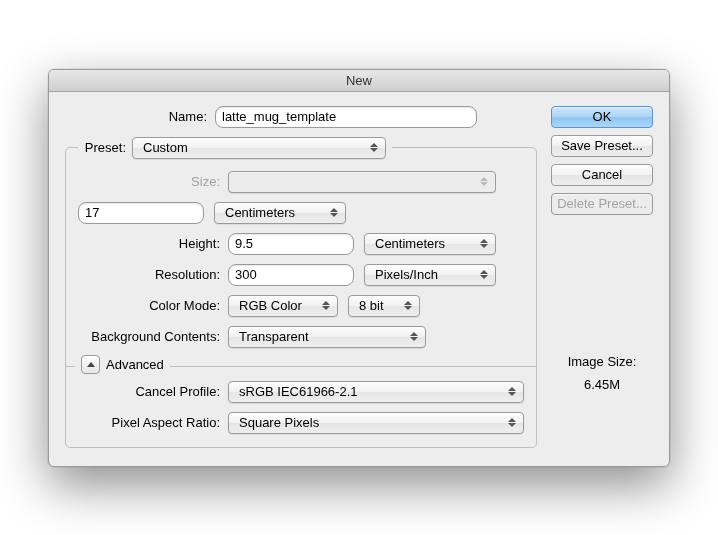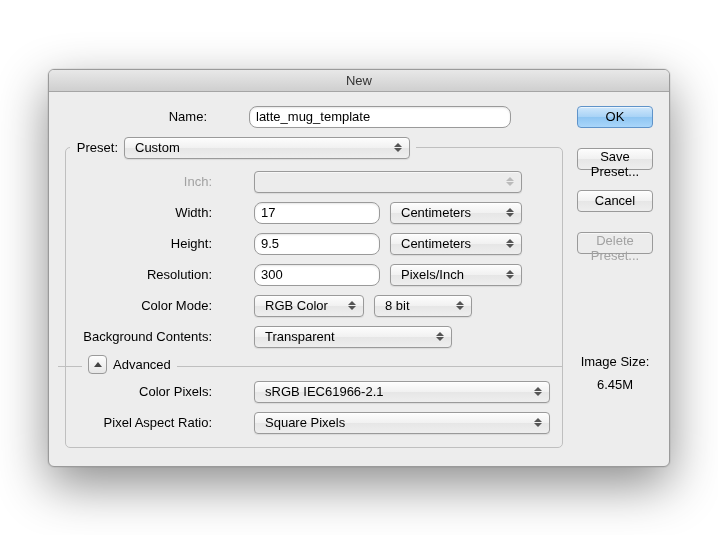--- a/index.html
+++ b/index.html
@@ -36,28 +36,27 @@
     padding: 14px 16px 18px 16px;
     gap: 14px;
   }
   .left {
     flex: 1;
   }
   .right {
     width: 124px;
     display: flex;
     flex-direction: column;
-    gap: 20px;
+    gap: 7px;
     align-items: stretch;
   }
   .row {
     display: flex;
     align-items: center;
     margin-bottom: 9px;
-    gap: 34px;
   }
   .label {
     width: 150px;
     text-align: right;
     padding-right: 8px;
     color: #000;
   }
   .label.disabled { color: #a2a2a2; }
   .field-group {
     display: flex;
@@ -112,51 +111,51 @@
     content: "";
     width: 0; height: 0;
     border-left: 4px solid transparent;
     border-right: 4px solid transparent;
   }
   .select .arrows::before { border-bottom: 4px solid #555; }
   .select .arrows::after { border-top: 4px solid #555; }
   .select.disabled .arrows::before { border-bottom-color: #bbb; }
   .select.disabled .arrows::after { border-top-color: #bbb; }
 
-  .w-wide { width: 286px; }
+  .w-wide { width: 254px; }
   .w-unit { width: 132px; }
   .w-mode { width: 110px; }
-  .w-bit  { width: 98px; }
+  .w-bit  { width: 72px; }
   .w-bg   { width: 198px; }
   .w-full { width: 296px; }
 
   fieldset.preset {
     border: 1px solid #bfbfbf;
     border-radius: 5px;
     margin-top: 4px;
-    padding: 12px 12px 4px 4px;
+    padding: 12px 12px 4px 12px;
   }
   fieldset.preset legend {
     padding: 0 6px;
     display: flex;
     align-items: center;
     gap: 6px;
   }
   .plabel { text-align: right; display:inline-block; width:42px; }
 
   .adv-area {
     position: relative;
     border-top: 1px solid #bfbfbf;
     margin: 18px -12px 0 -12px;
     padding: 14px 12px 0 12px;
   }
   .adv-legend {
     position: absolute;
     top: -12px;
-    left: 24px;
+    left: 9px;
     background: #ededed;
     padding: 0 6px;
     display: flex;
     align-items: center;
     gap: 6px;
   }
   .toggle {
     width: 19px; height: 19px;
     background: linear-gradient(#fdfdfd, #e6e6e6);
     border: 1px solid #9a9a9a;
@@ -213,31 +212,30 @@
       <fieldset class="preset">
         <legend>
           <span class="plabel">Preset:</span>
           <div class="select w-wide">
             <span>Custom</span>
             <span class="arrows"></span>
           </div>
         </legend>
 
         <div class="row">
-          <div class="label disabled">Inch:</div>
+          <div class="label disabled">Size:</div>
           <div class="field-group">
             <div class="select disabled w-full" style="width:268px">
               <span></span>
               <span class="arrows"></span>
             </div>
           </div>
         </div>
 
         <div class="row">
-          <div class="label">Width:</div>
           <div class="field-group">
             <input type="text" class="num-input" value="17" style="">
             <div class="select w-unit">
               <span>Centimeters</span>
               <span class="arrows"></span>
             </div>
           </div>
         </div>
 
         <div class="row">
@@ -286,21 +284,21 @@
           </div>
         </div>
 
         <div class="adv-area">
           <div class="adv-legend">
             <div class="toggle"></div>
             <span>Advanced</span>
           </div>
 
           <div class="row">
-            <div class="label">Color Pixels:</div>
+            <div class="label">Cancel Profile:</div>
             <div class="field-group">
               <div class="select w-full">
                 <span>sRGB IEC61966-2.1</span>
                 <span class="arrows"></span>
               </div>
             </div>
           </div>
 
           <div class="row">
             <div class="label">Pixel Aspect Ratio:</div>

